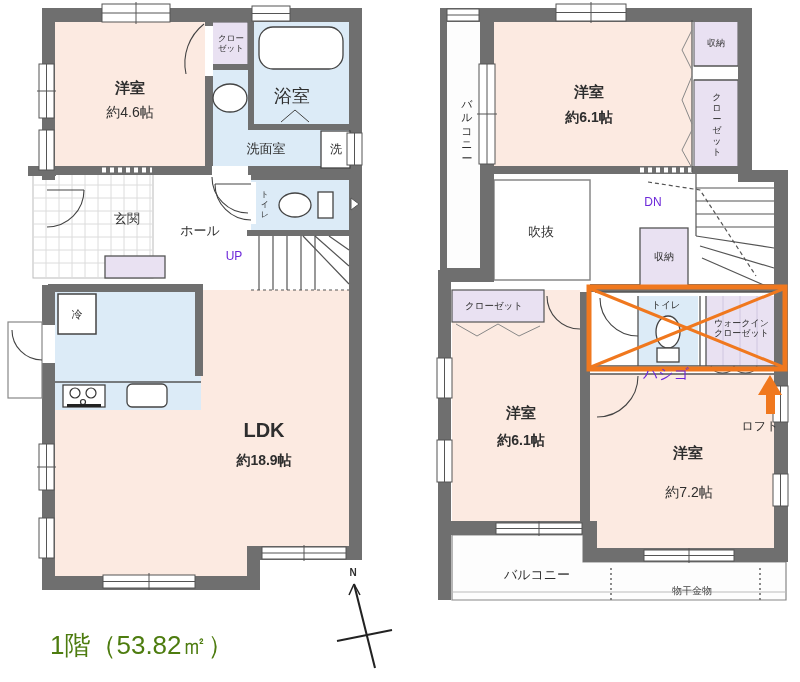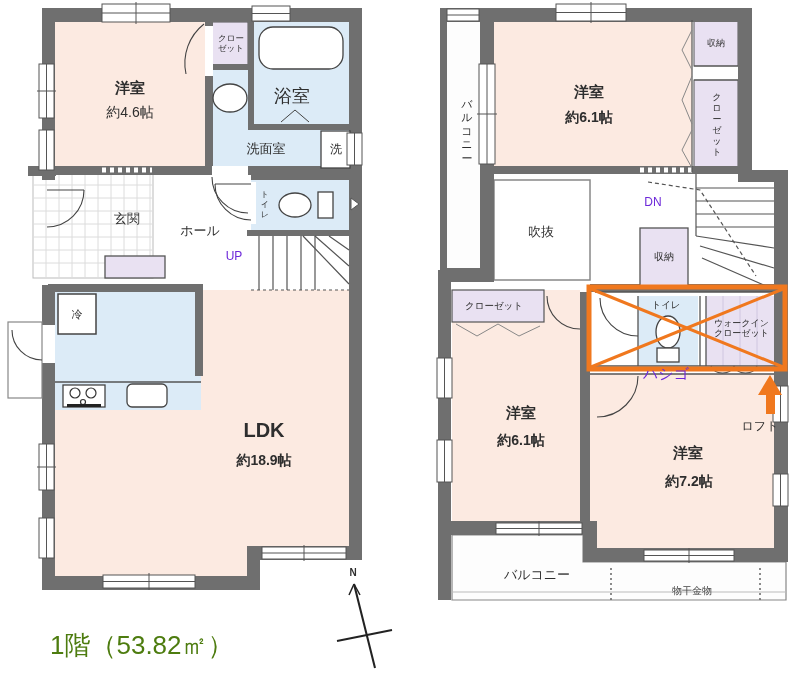--- a/index.html
+++ b/index.html
@@ -283,16 +283,16 @@
 <div class="lbl muted" style="left:653px;top:203px;font-size:12px">DN</div>
 <div class="lbl" style="left:664px;top:257px;font-size:10px">収納</div>
 <div class="lbl" style="left:494px;top:306px;font-size:9.5px">クローゼット</div>
 <div class="lbl" style="left:666px;top:305px;font-size:9.5px">トイレ</div>
 <div class="lbl wrap" style="left:740px;top:328px;font-size:9px;width:58px">ウォークインクローゼット</div>
 <div class="lbl muted" style="left:666px;top:374px;font-size:15px">ハシゴ</div>
 <div class="lbl" style="left:760px;top:427px;font-size:12px">ロフト</div>
 <div class="lbl" style="left:521px;top:413px;font-size:15px;font-weight:bold">洋室</div>
 <div class="lbl" style="left:521px;top:440px;font-size:14px;font-weight:bold">約6.1帖</div>
 <div class="lbl" style="left:688px;top:453px;font-size:15px;font-weight:bold">洋室</div>
-<div class="lbl" style="left:689px;top:481px;font-size:14px;font-weight:bold">約7.2帖</div>
+<div class="lbl" style="left:689px;top:492px;font-size:14px;font-weight:normal">約7.2帖</div>
 <div class="lbl" style="left:537px;top:575px;font-size:13px">バルコニー</div>
 <div class="lbl" style="left:692px;top:591px;font-size:10px;color:#444">物干金物</div>
 </div>
 
 </body></html>

